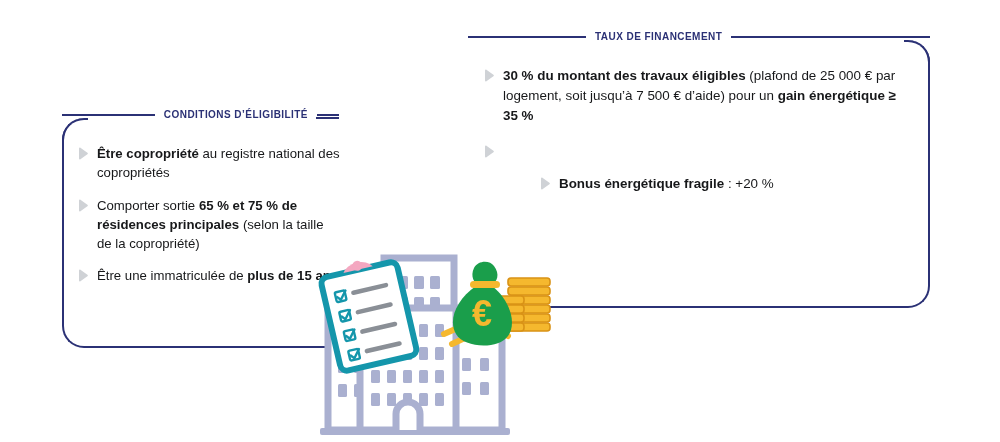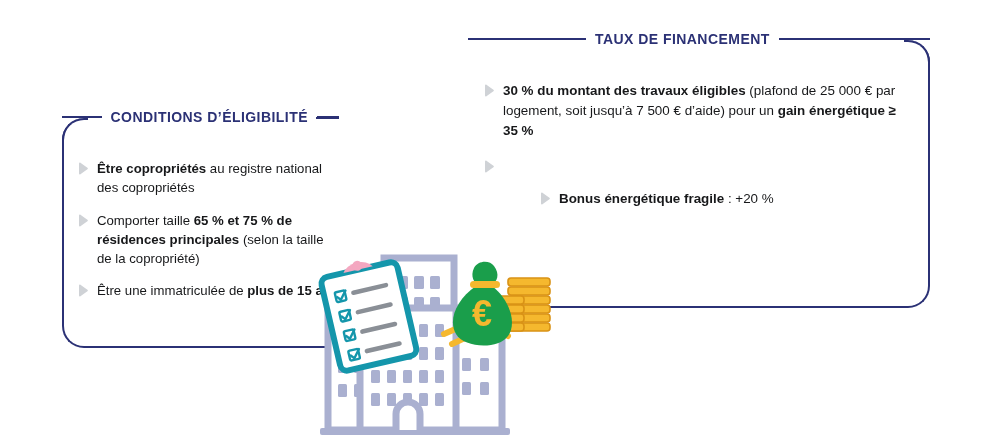--- a/index.html
+++ b/index.html
@@ -59,21 +59,21 @@
   }
   .panel-head .rule {
     height: 2.5px;
     background: #2b3175;
     flex: 0 0 auto;
   }
   .panel-head .rule.grow { flex: 1 1 auto; }
 
   .panel-title {
     color: #2b3175;
-    font-size: 14px;
+    font-size: 10px;
     font-weight: bold;
     letter-spacing: 0.45px;
     line-height: 1;
   }
 
   #head-eligibility {
     left: 62px;
     top: 110px;
     width: 277px;
     text-align: right;
@@ -136,21 +136,20 @@
     left: 545px;
     top: 305.5px;
     width: 24px;
     height: 2.5px;
     background: #2b3175;
   }
 
   
   .list {
     position: absolute;
-    margin-top: 15px;
   }
   #list-eligibility { left: 78px; top: 144px; width: 262px; }
   #list-financement { left: 484px; top: 66px; width: 444px; }
 
   .li {
     display: flex;
     align-items: flex-start;
     gap: 8px;
   }
   #list-eligibility .li { margin-bottom: 13px; }
@@ -204,30 +203,30 @@
   </div>
 
   <div id="list-eligibility" class="list">
 
     <div class="li">
       <span class="bullet">
         <svg width="11" height="13" viewBox="0 0 11 13" aria-hidden="true">
           <path d="M1 1.4 C1 0.6 1.8 0.2 2.4 0.7 L9.4 5.7 C10 6.1 10 6.9 9.4 7.3 L2.4 12.3 C1.8 12.8 1 12.4 1 11.6 Z" fill="#cfd2d6"></path>
         </svg>
       </span>
-      <span class="li-text"><b>Être copropriétés</b><span> au registre national des copropriétés</span></span>
+      <span class="li-text"><b>Être copropriété</b><span> au registre national des copropriétés</span></span>
     </div>
 
     <div class="li">
       <span class="bullet">
         <svg width="11" height="13" viewBox="0 0 11 13" aria-hidden="true">
           <path d="M1 1.4 C1 0.6 1.8 0.2 2.4 0.7 L9.4 5.7 C10 6.1 10 6.9 9.4 7.3 L2.4 12.3 C1.8 12.8 1 12.4 1 11.6 Z" fill="#cfd2d6"></path>
         </svg>
       </span>
-      <span class="li-text"><span>Comporter taille </span><b>65&nbsp;% et 75&nbsp;% de résidences principales</b><span> (selon la taille de la copropriété)</span></span>
+      <span class="li-text"><span>Comporter sortie </span><b>65&nbsp;% et 75&nbsp;% de résidences principales</b><span> (selon la taille de la copropriété)</span></span>
     </div>
 
     <div class="li">
       <span class="bullet">
         <svg width="11" height="13" viewBox="0 0 11 13" aria-hidden="true">
           <path d="M1 1.4 C1 0.6 1.8 0.2 2.4 0.7 L9.4 5.7 C10 6.1 10 6.9 9.4 7.3 L2.4 12.3 C1.8 12.8 1 12.4 1 11.6 Z" fill="#cfd2d6"></path>
         </svg>
       </span>
       <span class="li-text"><span>Être une immatriculée de </span><b>plus de 15 ans</b></span>
     </div>

